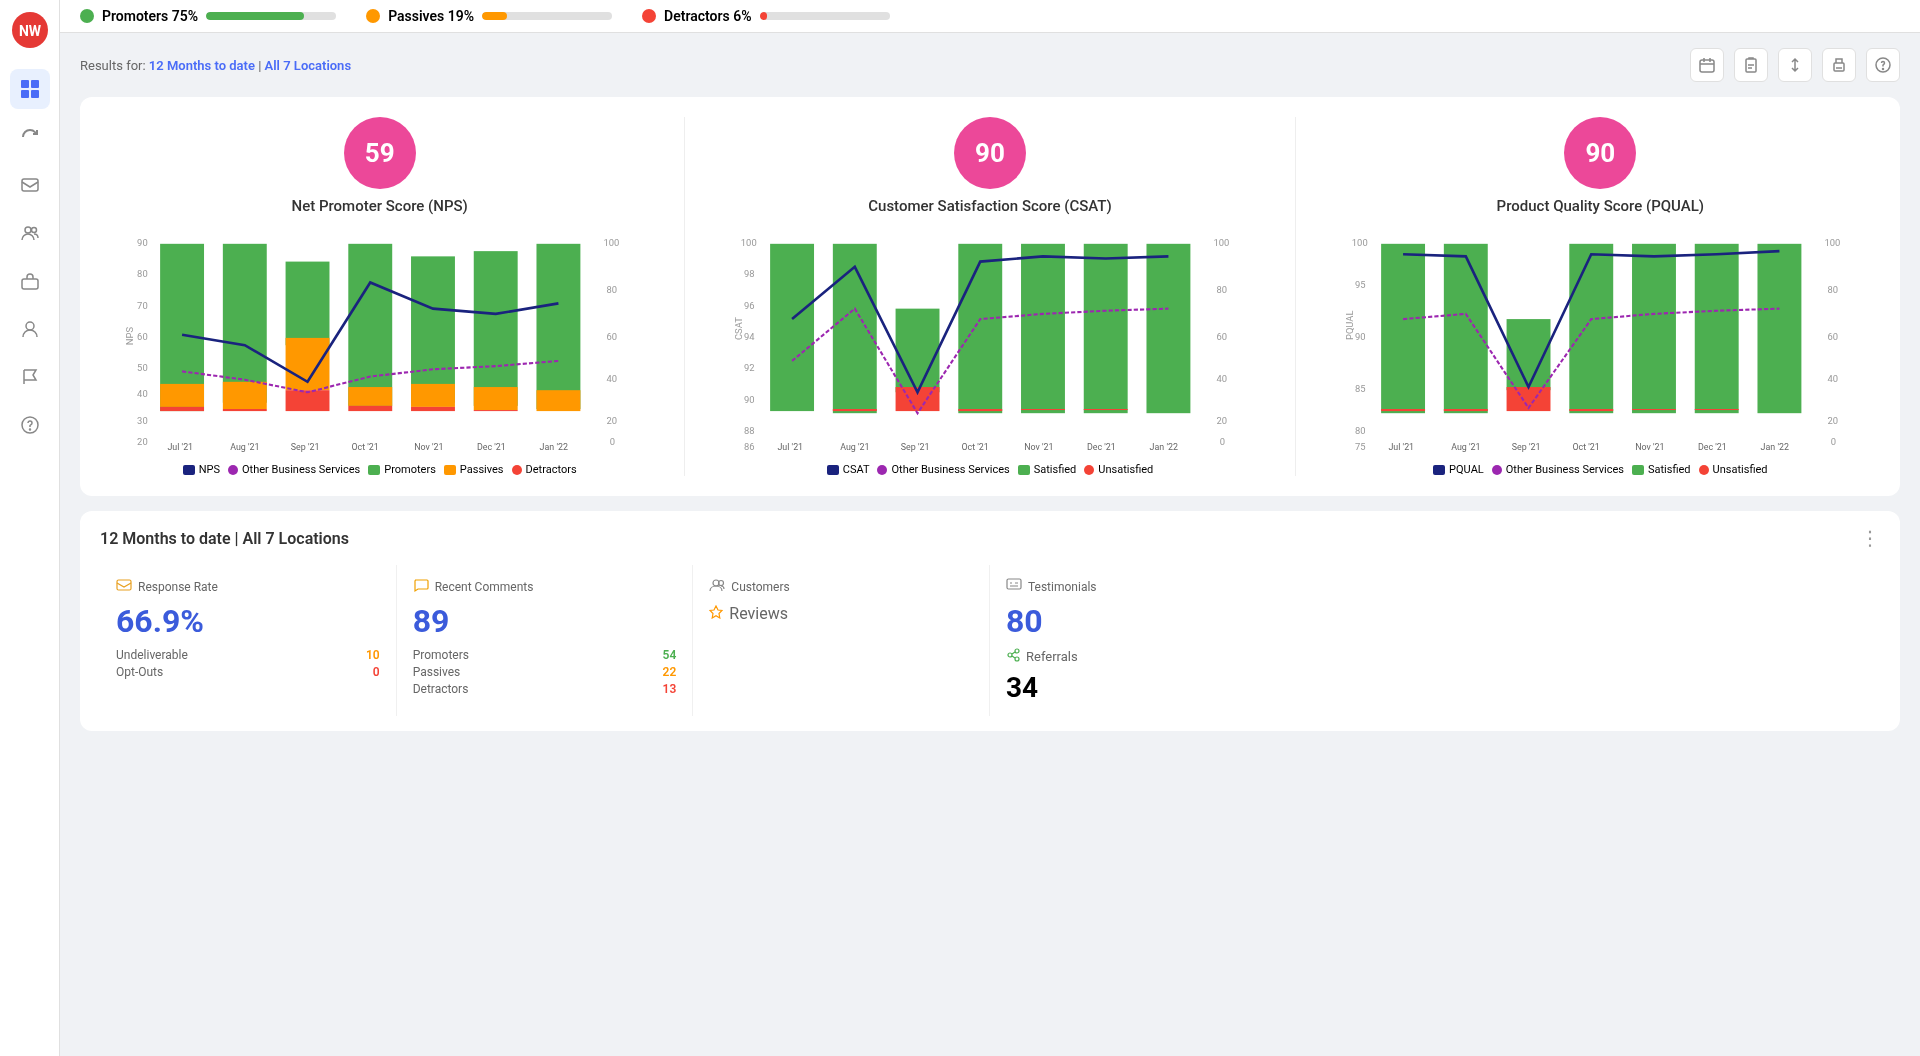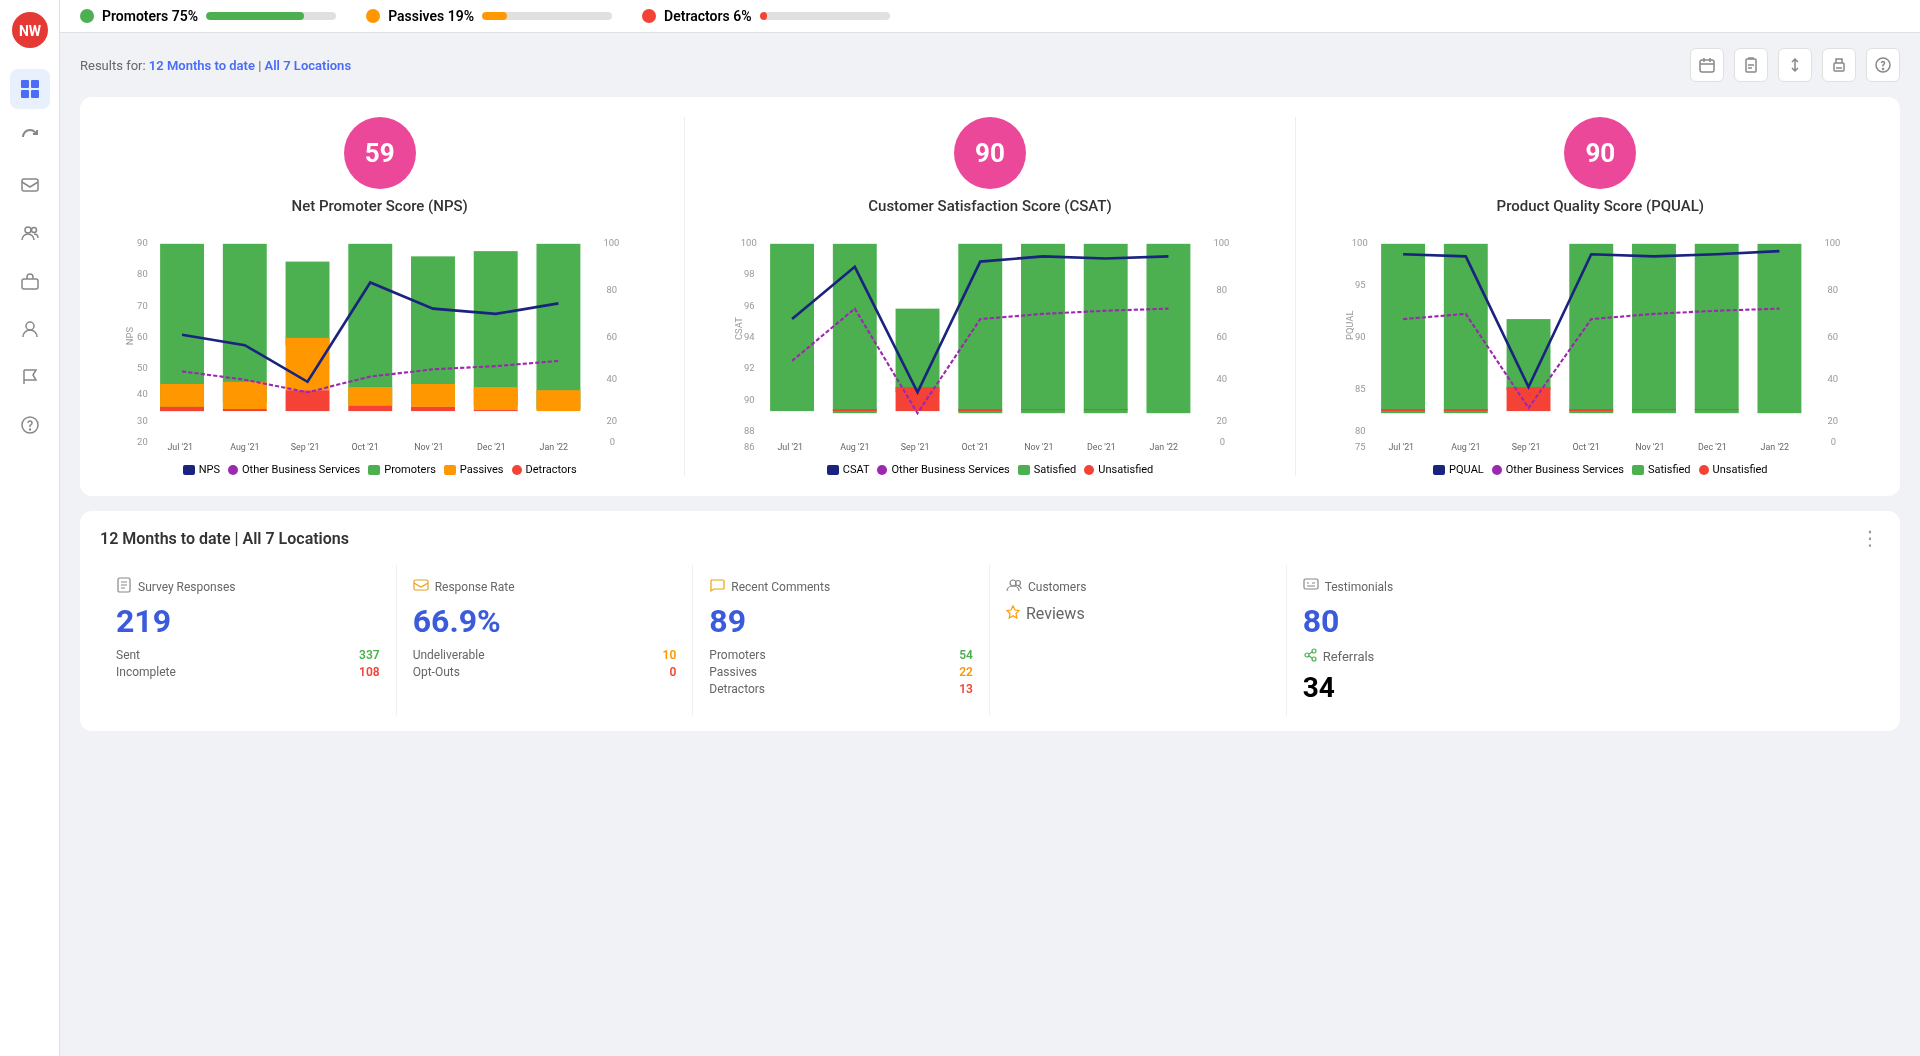--- a/index.html
+++ b/index.html
@@ -434,40 +434,20 @@
       </div>
     </div>
 
     <div class="stats-section">
       <div class="stats-header">
         <div class="stats-title">12 Months to date | All 7 Locations</div>
         <div class="three-dots">⋮</div>
       </div>
       <div class="stats-grid">
 
-        <div class="stat-card">
-          <div class="stat-card-header">
-            <span class="stat-icon">
-              <svg width="16" height="16" viewBox="0 0 16 16" fill="none" stroke="#888" stroke-width="1.2">
-                  <rect x="2" y="1" width="12" height="14" rx="1.5"></rect>
-                  <path d="M5 5h6M5 8h6M5 11h4"></path>
-                </svg>
-            </span>
-            <span>Survey Responses</span>
-          </div>
-          <div class="stat-value-big">219</div>
-          <div class="stat-sub">
-            <span>Sent</span>
-            <span class="stat-sub-val-green">337</span>
-          </div>
-          <div class="stat-sub">
-            <span>Incomplete</span>
-            <span class="stat-sub-val-red">108</span>
-          </div>
-        </div>
 
         <div class="stat-card">
           <div class="stat-card-header">
             <span class="stat-icon">
               <svg width="16" height="16" viewBox="0 0 16 16" fill="none" stroke="#e8a020" stroke-width="1.2">
                   <rect x="1" y="3" width="14" height="10" rx="1.5"></rect>
                   <path d="M1 6l7 4 7-4"></path>
                 </svg>
             </span>
             <span>Response Rate</span>

